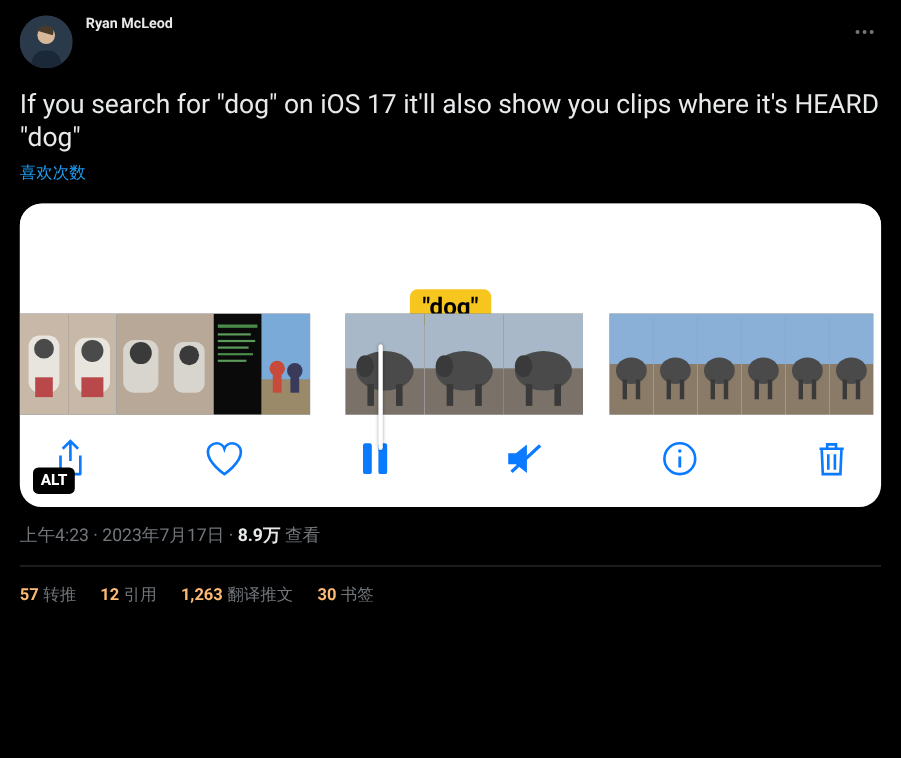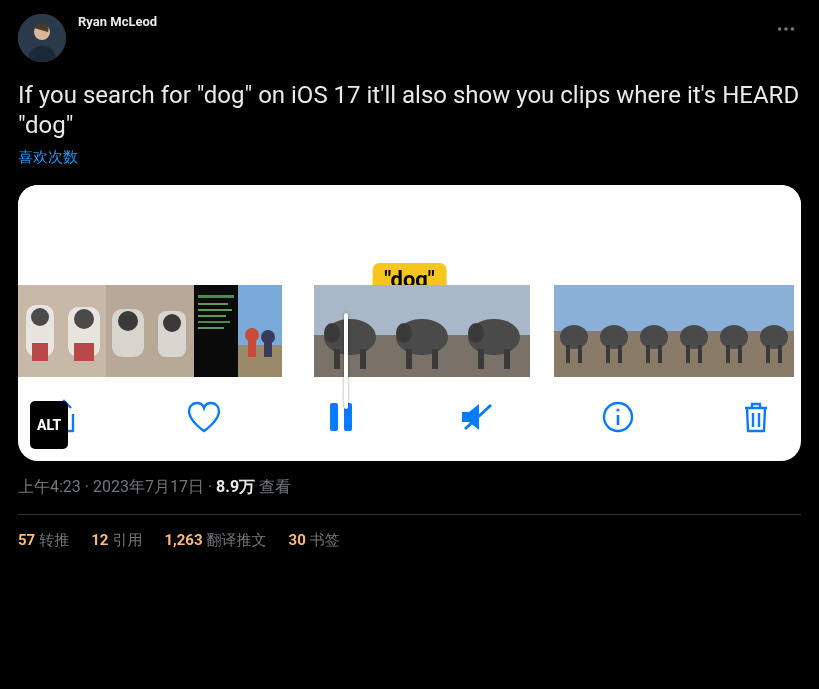--- a/index.html
+++ b/index.html
@@ -120,21 +120,21 @@
     justify-content: center;
   }
   .alt-badge {
     position: absolute;
     bottom: 12px;
     left: 12px;
     background: #000;
     color: #fff;
     font-size: 14px;
     font-weight: 800;
-    padding: 16px 7px;
+    padding: 4px 7px;
     border-radius: 5px;
   }
   .meta {
     margin-top: 16px;
     font-size: 16px;
     color: #71767b;
   }
   .meta .views-count { color: #e7e9ea; font-weight: 700; text-align: center; }
   .divider {
     height: 1px;

